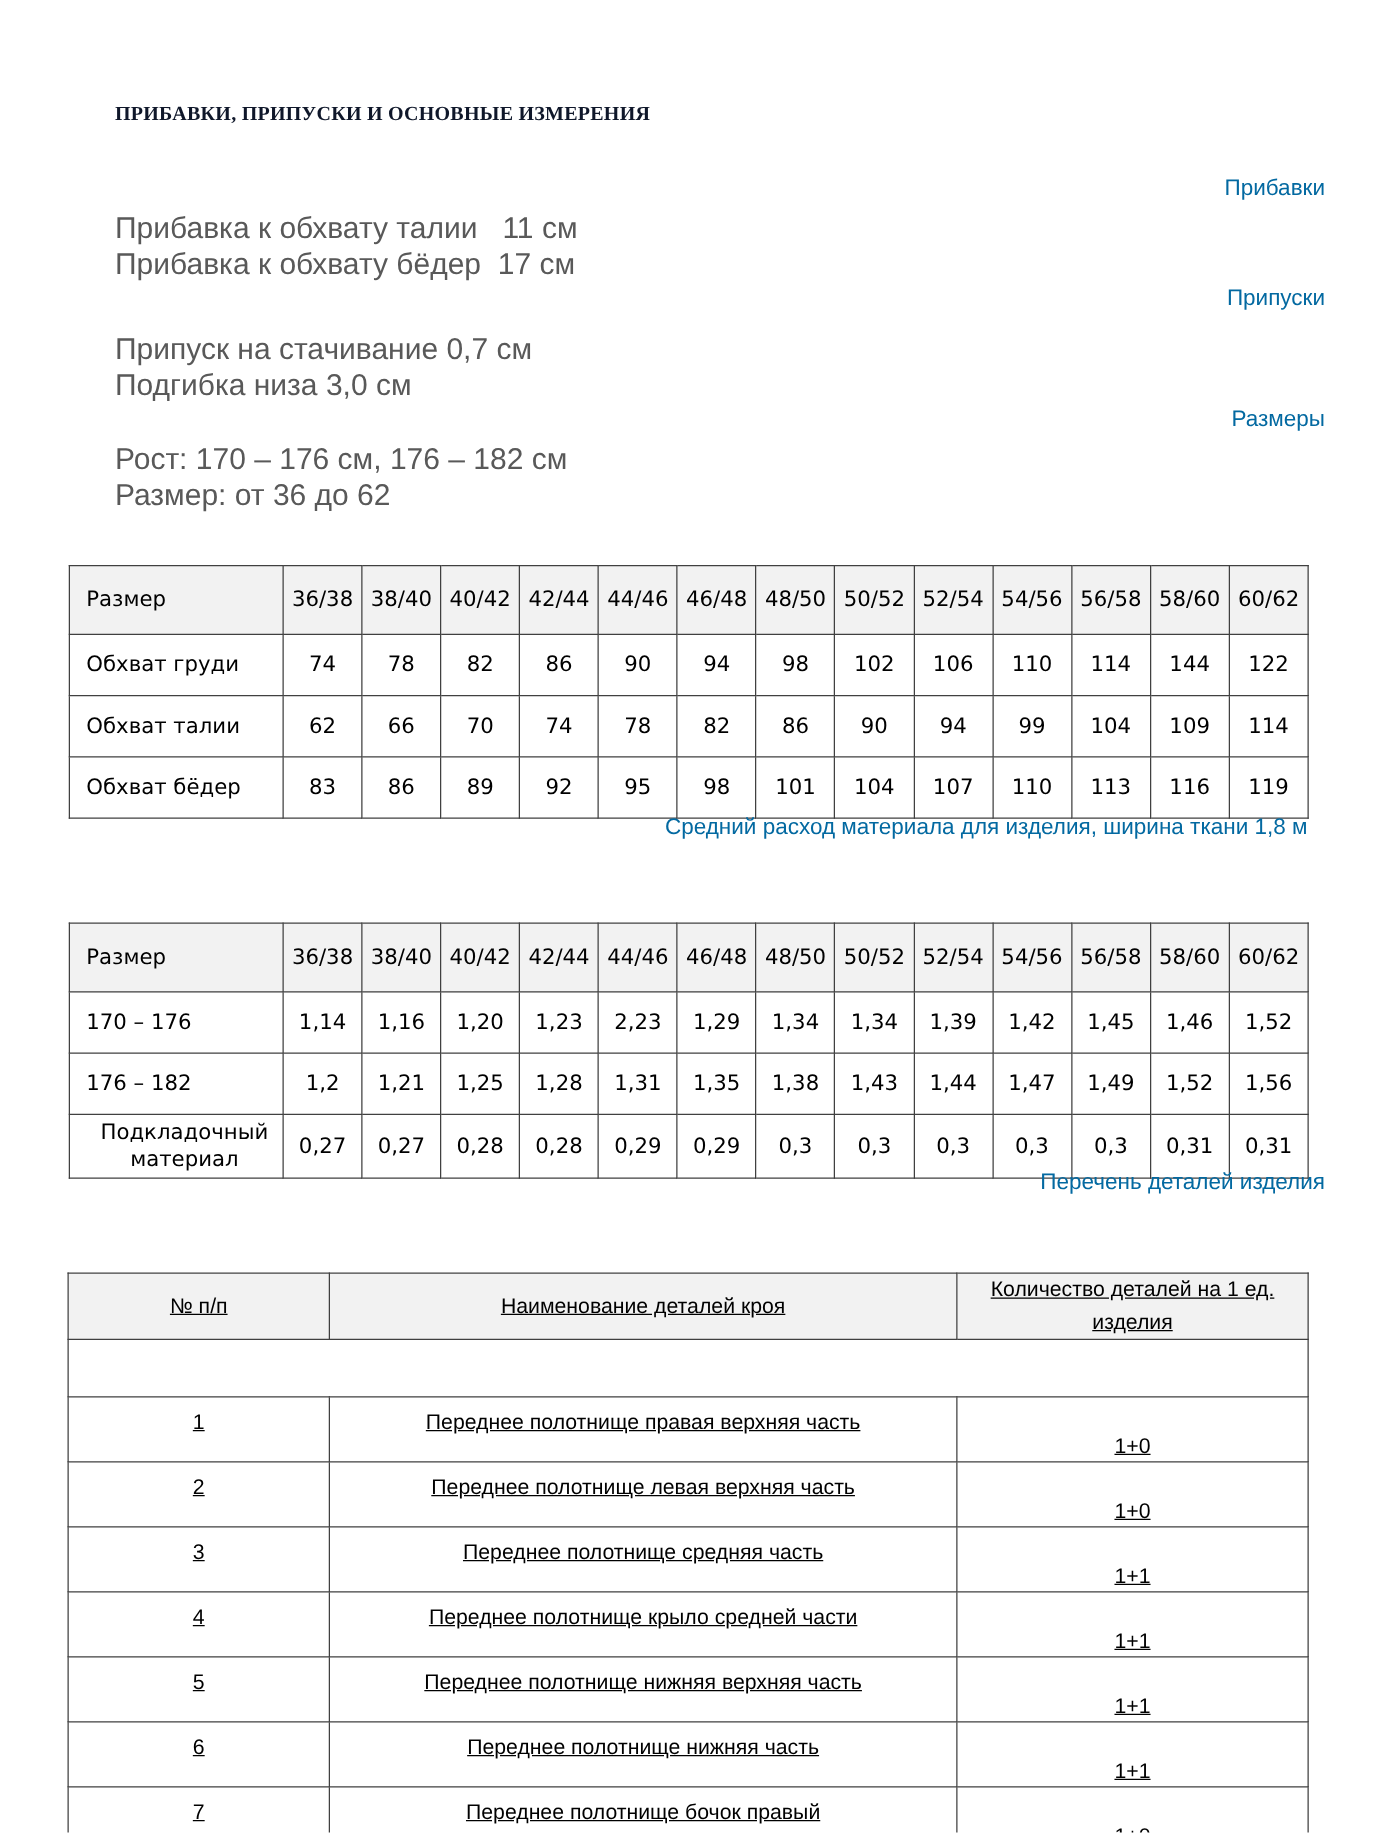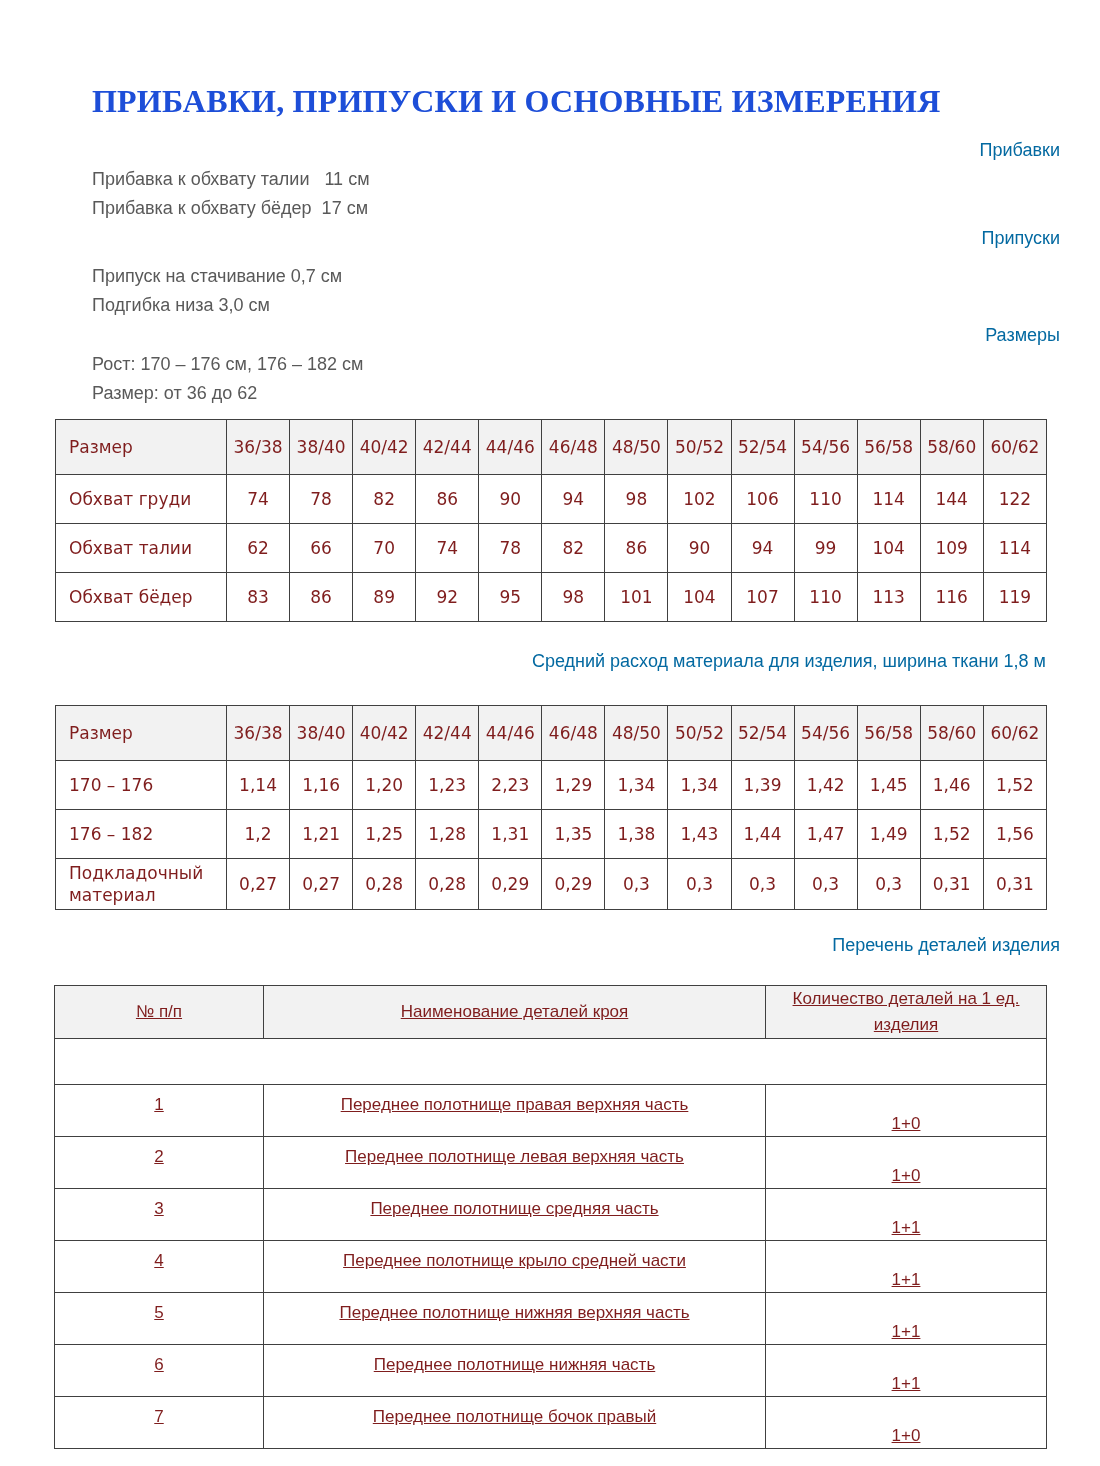--- a/index.html
+++ b/index.html
@@ -1,26 +1,26 @@
 <!DOCTYPE html>
 <html><head>
 <meta charset="utf-8">
 <style>
   html, body { margin: 0; padding: 0; background: #ffffff; }
   body { width: 1100px; height: 1466px; position: relative; overflow: hidden;
          font-family: "DejaVu Sans", "Liberation Sans", sans-serif; color: #595959; }
   .title { position: absolute; left: 92px; top: 83px; margin: 0;
            font-family: "Liberation Serif", "DejaVu Serif", serif; font-weight: bold;
-           font-size: 32px; color: #1d4ed8; letter-spacing: 0.2px; }
+           font-size: 16px; color: #0f172a; letter-spacing: 0.2px; }
   .center-head { position: absolute; left: 0; width: 1060px; text-align: right;
                  font-family: "Liberation Sans", sans-serif; font-size: 18px; color: #0369a1; }
   .line { position: absolute; left: 92px; font-family: "Liberation Sans", sans-serif;
-          font-size: 18px; color: #595959; white-space: pre; }
+          font-size: 24px; color: #595959; white-space: pre; }
   table { position: absolute; border-collapse: collapse; table-layout: fixed;
-          font-family: "DejaVu Sans", sans-serif; color: #7f1d1d; }
+          font-family: "DejaVu Sans", sans-serif; color: #000000; margin-top: 33px; }
   td, th { border: 1px solid #404040; padding: 0; font-weight: normal; }
   .sz { left: 55px; width: 992px; font-size: 17px; }
   .sz th { background: #f2f2f2; height: 54px; text-align: center; }
   .sz th.first, .sz td.first { text-align: left; padding-left: 13px; }
   .sz td { text-align: center; height: 48px; }
   .sz td.first.two { line-height: 22px; }
   .parts { left: 54px; width: 993px; font-size: 17px; font-family: "Liberation Sans", sans-serif; text-decoration: underline; }
   .parts th { background: #f2f2f2; height: 50px; text-align: center; line-height: 26px; }
   .parts td { height: 41px; text-align: center; }
   .parts td.qty { vertical-align: bottom; padding-bottom: 2px; }
@@ -171,21 +171,21 @@
         <td>1,35</td>
         <td>1,38</td>
         <td>1,43</td>
         <td>1,44</td>
         <td>1,47</td>
         <td>1,49</td>
         <td>1,52</td>
         <td>1,56</td>
       </tr>
       <tr>
-        <td class="first two" style="height: 50px;">Подкладочный материал</td>
+        <td class="first two" style="height: 50px; text-align: center;">Подкладочный материал</td>
         <td>0,27</td>
         <td>0,27</td>
         <td>0,28</td>
         <td>0,28</td>
         <td>0,29</td>
         <td>0,29</td>
         <td>0,3</td>
         <td>0,3</td>
         <td>0,3</td>
         <td>0,3</td>

